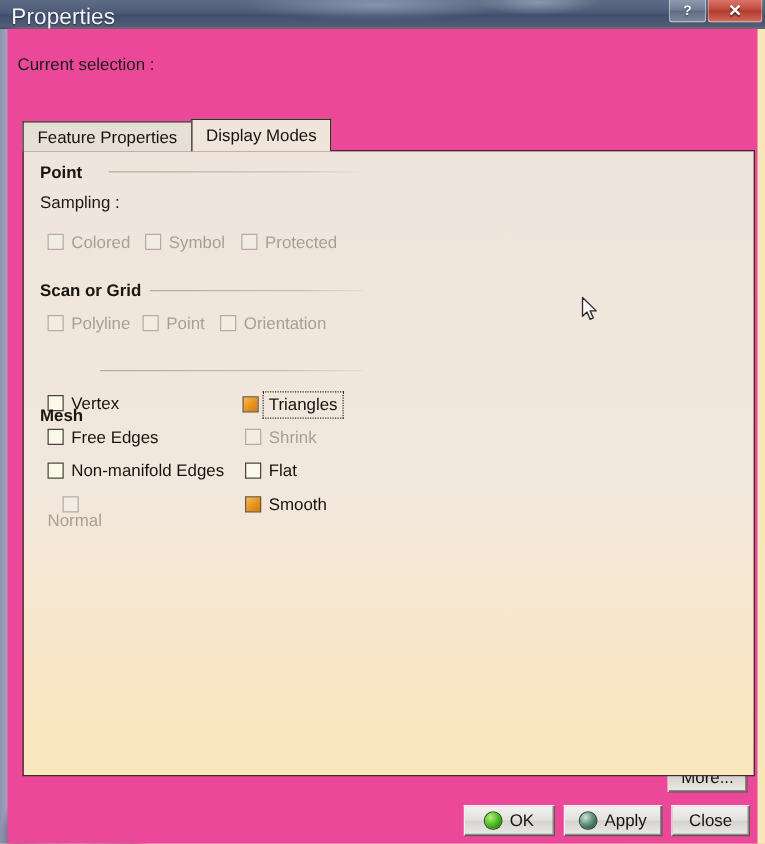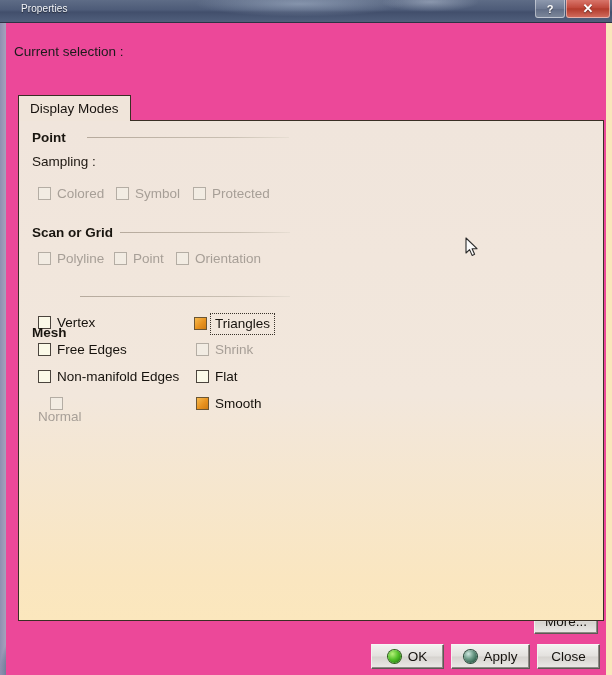--- a/index.html
+++ b/index.html
@@ -40,25 +40,24 @@
     background:
       radial-gradient(ellipse 150px 18px at 300px 4px, rgba(190,205,225,.45), rgba(190,205,225,0) 70%),
       radial-gradient(ellipse 70px 14px at 430px 2px, rgba(210,220,235,.40), rgba(210,220,235,0) 70%),
       linear-gradient(180deg, #5e6c86 0%, #4d5b78 45%, #424f6c 55%, #515f7c 100%);
     border-bottom: 1px solid #2c3345;
     box-sizing: border-box;
   }
   #title-text {
     position: absolute;
     left: 9px; top: 3px;
-    font-size: 10px;
+    font-size: 18px;
     color: #f2f4f8;
     text-shadow: 0 1px 1px rgba(0,0,0,.55);
     letter-spacing: .1px;
-    margin-left: 12px;
   }
   .titlebtn {
     position: absolute;
     top: 0;
     height: 18px;
     box-sizing: border-box;
     display: flex;
     align-items: center;
     justify-content: center;
     font-size: 11px;
@@ -343,20 +342,21 @@
     <div class="titlebtn" id="close-button">✕</div>
   </div>
 
   <div id="dialog-body">
 
     <div id="selection-row">
       <div id="selection-label">Current selection :</div>
     </div>
 
     <div id="tabstrip">
+      <div class="tab">Feature Properties</div>
       <div class="tab active">Display Modes</div>
     </div>
 
     <div id="tab-panel">
 
       <div class="group-title" style="left:13px; top:9px;">Point</div>
       <div class="group-rule" style="left:68px; top:16px; width:202px;"></div>
 
       <div id="sampling-label" style="position:absolute; left:13px; top:33px;">Sampling :</div>
 

